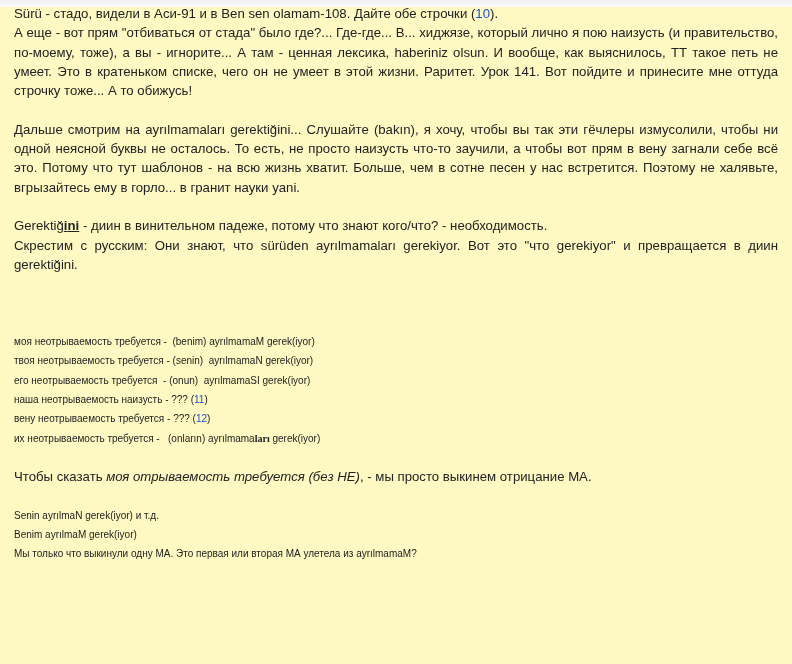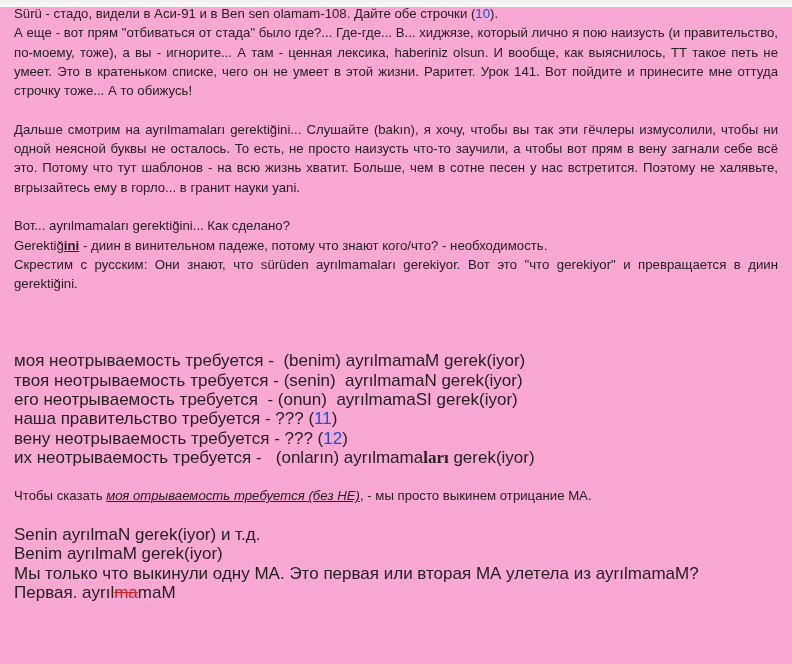--- a/index.html
+++ b/index.html
@@ -11,21 +11,21 @@
     width: 792px;
     height: 664px;
     font-family: "Liberation Sans", sans-serif;
     color: #222222;
     overflow: hidden;
   }
   #page {
     position: relative;
     width: 792px;
     height: 664px;
-    background: #f9a8d4;
+    background: #fef9c3;
     box-sizing: border-box;
   }
   .top-strip {
     position: absolute;
     top: 0;
     left: 0;
     width: 792px;
     height: 7px;
     background: linear-gradient(to bottom, #efefef 0%, #f7f7f7 60%, #fbfbfb 100%);
   }
@@ -53,35 +53,34 @@
   b.bu {
     font-weight: bold;
     text-decoration: underline;
   }
   b.bb {
     font-weight: bold;
     font-family: Liberation Serif, serif;
   }
   i.it {
     font-style: italic;
-    text-decoration: underline;
   }
   a.ref {
     color: #1a4fd6;
     text-decoration: none;
   }
   span.strike-red {
     color: #cc2020;
     text-decoration: line-through;
     text-decoration-color: #cc2020;
   }
   .list-line {
     margin: 0;
     padding: 0;
-    font-size: 17px;
+    font-size: 10px;
     line-height: 19.3px;
     text-align: left;
     white-space: pre-wrap;
     color: #222222;
   }
 </style>
 </head>
 <body>
 
 <div id="page">
@@ -93,46 +92,44 @@
     <p class="para plain"><span>Sürü - стадо, видели в Аси-91 и в Ben sen olamam-108. Дайте обе строчки (</span><a class="ref" href="#">10</a><span>).</span></p>
 
     <p class="para">А еще - вот прям "отбиваться от стада" было где?... Где-где... В... хиджязе, который лично я пою наизусть (и правительство, по-моему, тоже), а вы - игнорите... А там - ценная лексика, haberiniz olsun. И вообще, как выяснилось, ТТ такое петь не умеет. Это в кратеньком списке, чего он не умеет в этой жизни. Раритет. Урок 141. Вот пойдите и принесите мне оттуда строчку тоже... А то обижусь!</p>
 
     <div class="gap"></div>
 
     <p class="para">Дальше смотрим на ayrılmamaları gerektiğini... Слушайте (bakın), я хочу, чтобы вы так эти гёчлеры измусолили, чтобы ни одной неясной буквы не осталось. То есть, не просто наизусть что-то заучили, а чтобы вот прям в вену загнали себе всё это. Потому что тут шаблонов - на всю жизнь хватит. Больше, чем в сотне песен у нас встретится. Поэтому не халявьте, вгрызайтесь ему в горло... в гранит науки yani.</p>
 
     <div class="gap"></div>
 
-    <p class="para plain">Вот... ayrılmamaları gerektiğini... Как сделано?</p>
 
     <p class="para plain"><span>Gerektiğ</span><b class="bu">i</b><b class="bu">ni</b><span> - диин в винительном падеже, потому что знают кого/что? - необходимость.</span></p>
 
     <p class="para">Скрестим с русским: Они знают, что sürüden ayrılmamaları gerekiyor. Вот это "что gerekiyor" и превращается в диин gerektiğini.</p>
 
     <div class="gap"></div>
 
 
     <div class="gap"></div>
 
 
     <div class="gap"></div>
 
     <div class="list-line">моя неотрываемость требуется -  (benim) ayrılmamaM gerek(iyor)</div>
     <div class="list-line">твоя неотрываемость требуется - (senin)  ayrılmamaN gerek(iyor)</div>
     <div class="list-line">его неотрываемость требуется  - (onun)  ayrılmamaSI gerek(iyor)</div>
-    <div class="list-line"><span>наша правительство требуется - ??? (</span><a class="ref" href="#">11</a><span>)</span></div>
+    <div class="list-line"><span>наша неотрываемость наизусть - ??? (</span><a class="ref" href="#">11</a><span>)</span></div>
     <div class="list-line"><span>вену неотрываемость требуется - ??? (</span><a class="ref" href="#">12</a><span>)</span></div>
     <div class="list-line"><span>их неотрываемость требуется -   (onların) ayrılmama</span><b class="bb">ları</b><span> gerek(iyor)</span></div>
 
     <div class="gap"></div>
 
     <p class="para plain"><span>Чтобы сказать </span><i class="it">моя отрываемость требуется (без НЕ)</i><span>, - мы просто выкинем отрицание МА.</span></p>
 
     <div class="gap"></div>
 
     <div class="list-line">Senin ayrılmaN gerek(iyor) и т.д.</div>
     <div class="list-line">Benim ayrılmaM gerek(iyor)</div>
     <div class="list-line">Мы только что выкинули одну МА. Это первая или вторая МА улетела из ayrılmamaM?</div>
-    <div class="list-line"><span>Первая. ayrıl</span><span class="strike-red">ma</span><span>maM</span></div>
 
   </div>
 </div>
 
 </body></html>

